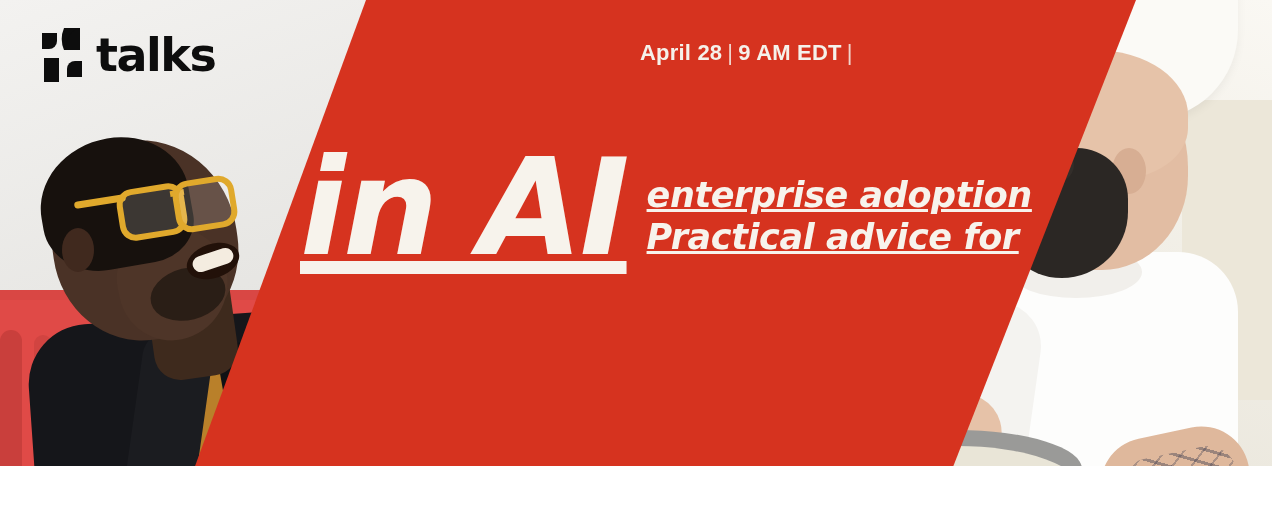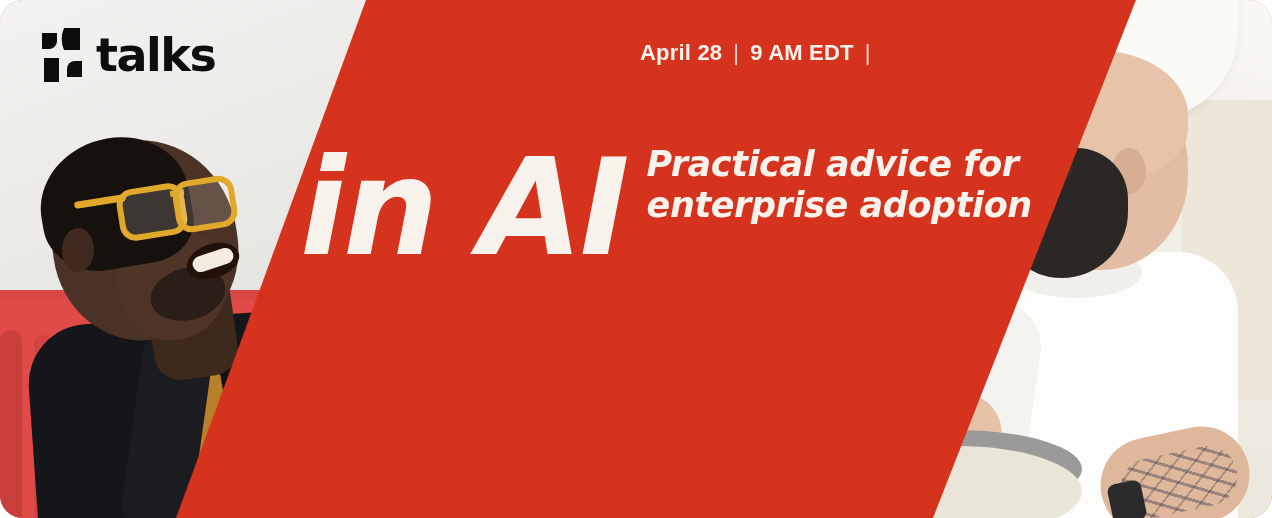--- a/index.html
+++ b/index.html
@@ -4,26 +4,25 @@
 <title>talks — webinar banner</title>
 <style>
   html, body {
     margin: 0;
     padding: 0;
     background: #ffffff;
   }
   .banner {
     position: relative;
     width: 1272px;
-    height: 518px;
+    height: 466px;
     overflow: hidden;
     background: #b91c1c;
     font-family: "Liberation Sans", sans-serif;
     user-select: none;
-    border-radius: 23px;
   }
 
   
   .photo-left {
     position: absolute;
     left: 0; top: 0;
     width: 420px; height: 518px;
     overflow: hidden;
     background: #edeceb;
   }
@@ -68,21 +67,21 @@
     position: absolute;
     left: 640px; top: 40px;
     z-index: 20;
     color: #f5f1ea;
     font-size: 22px;
     font-weight: 700;
     letter-spacing: 0.2px;
     white-space: nowrap;
     display: flex;
     align-items: center;
-    gap: 11px;
+    gap: 5px;
   }
   .meta .sep { opacity: .85; font-weight: 500; }
 
   
   .headline {
     position: absolute;
     left: 300px; top: 150px;
     z-index: 20;
     color: #f7f3ec;
   }
@@ -91,22 +90,24 @@
     font-weight: 700;
     font-style: italic;
     letter-spacing: -3px;
     line-height: .97;
     white-space: nowrap;
     font-family: "DejaVu Sans", sans-serif;
     margin-left: 30px;
   }
   .line2-row {
     display: flex;
+    align-items: flex-end;
     gap: 20px;
     margin-top: -6px;
+    text-decoration: underline;
   }
   .line2 {
     font-size: 134px;
     font-weight: 700;
     font-style: italic;
     letter-spacing: -3px;
     line-height: .97;
     white-space: nowrap;
     font-family: "DejaVu Sans", sans-serif;
   }
@@ -248,19 +249,19 @@
     <span>April 28</span>
     <span class="sep">|</span>
     <span>9 AM EDT</span>
     <span class="sep">|</span>
   </div>
 
   <div class="headline">
     <div class="line2-row">
       <div class="line2">in AI</div>
       <div class="subtitle">
+        <div>enterprise adoption</div>
         <div>Practical advice for</div>
-        <div>enterprise adoption</div>
       </div>
     </div>
   </div>
 
 </div>
 
 </body></html>

